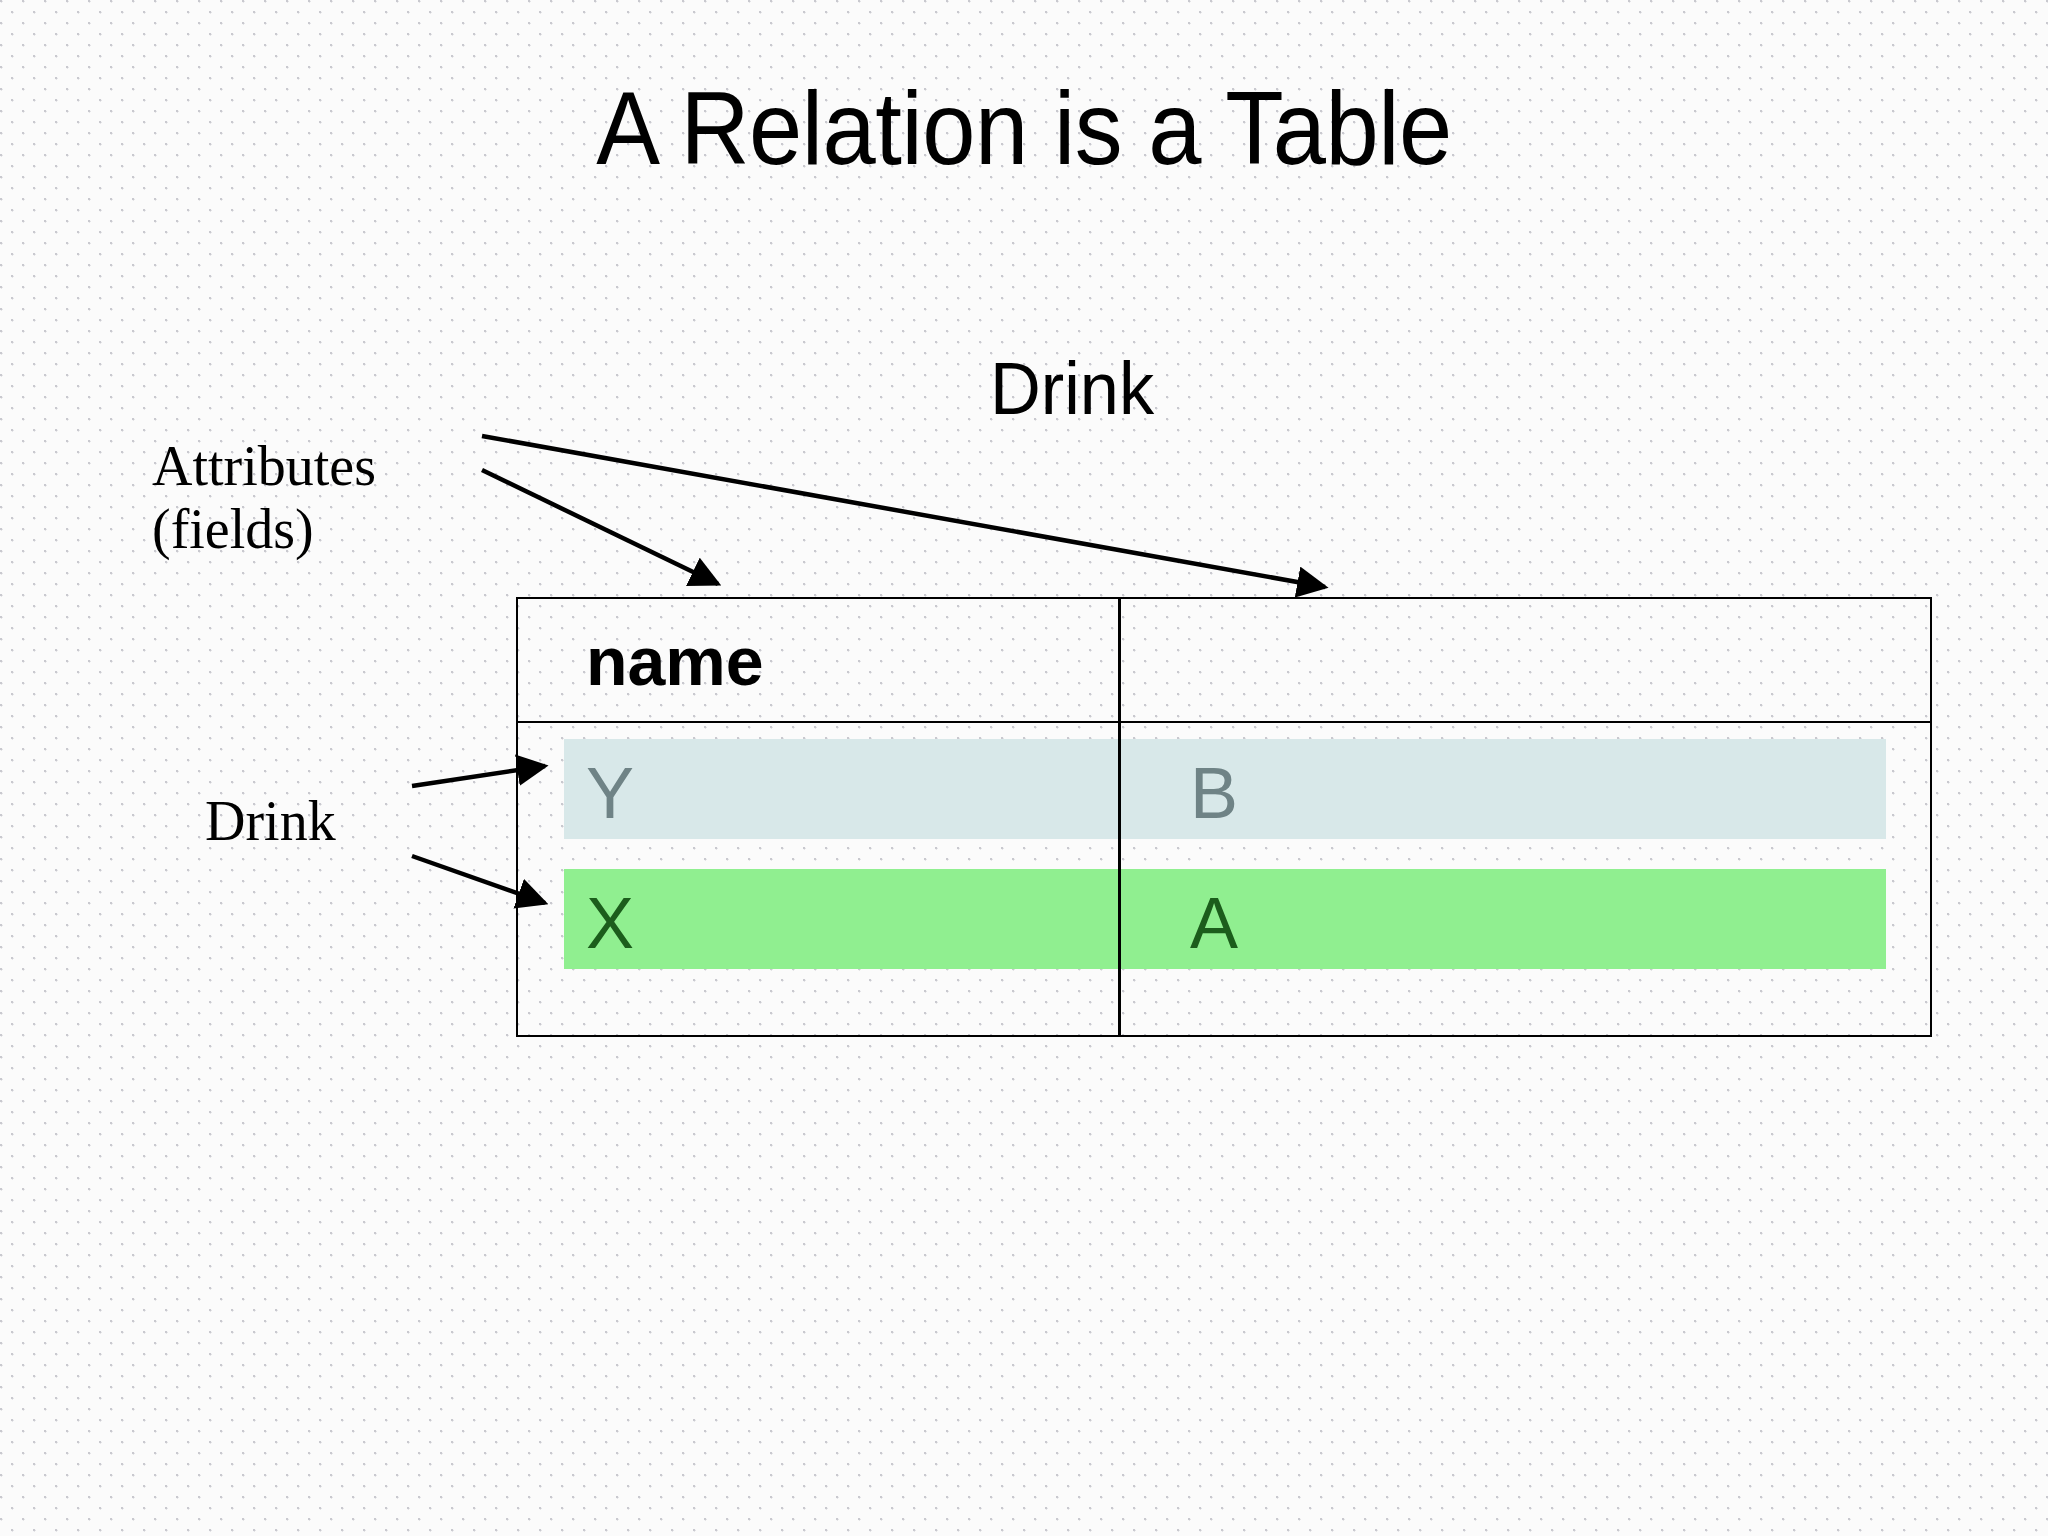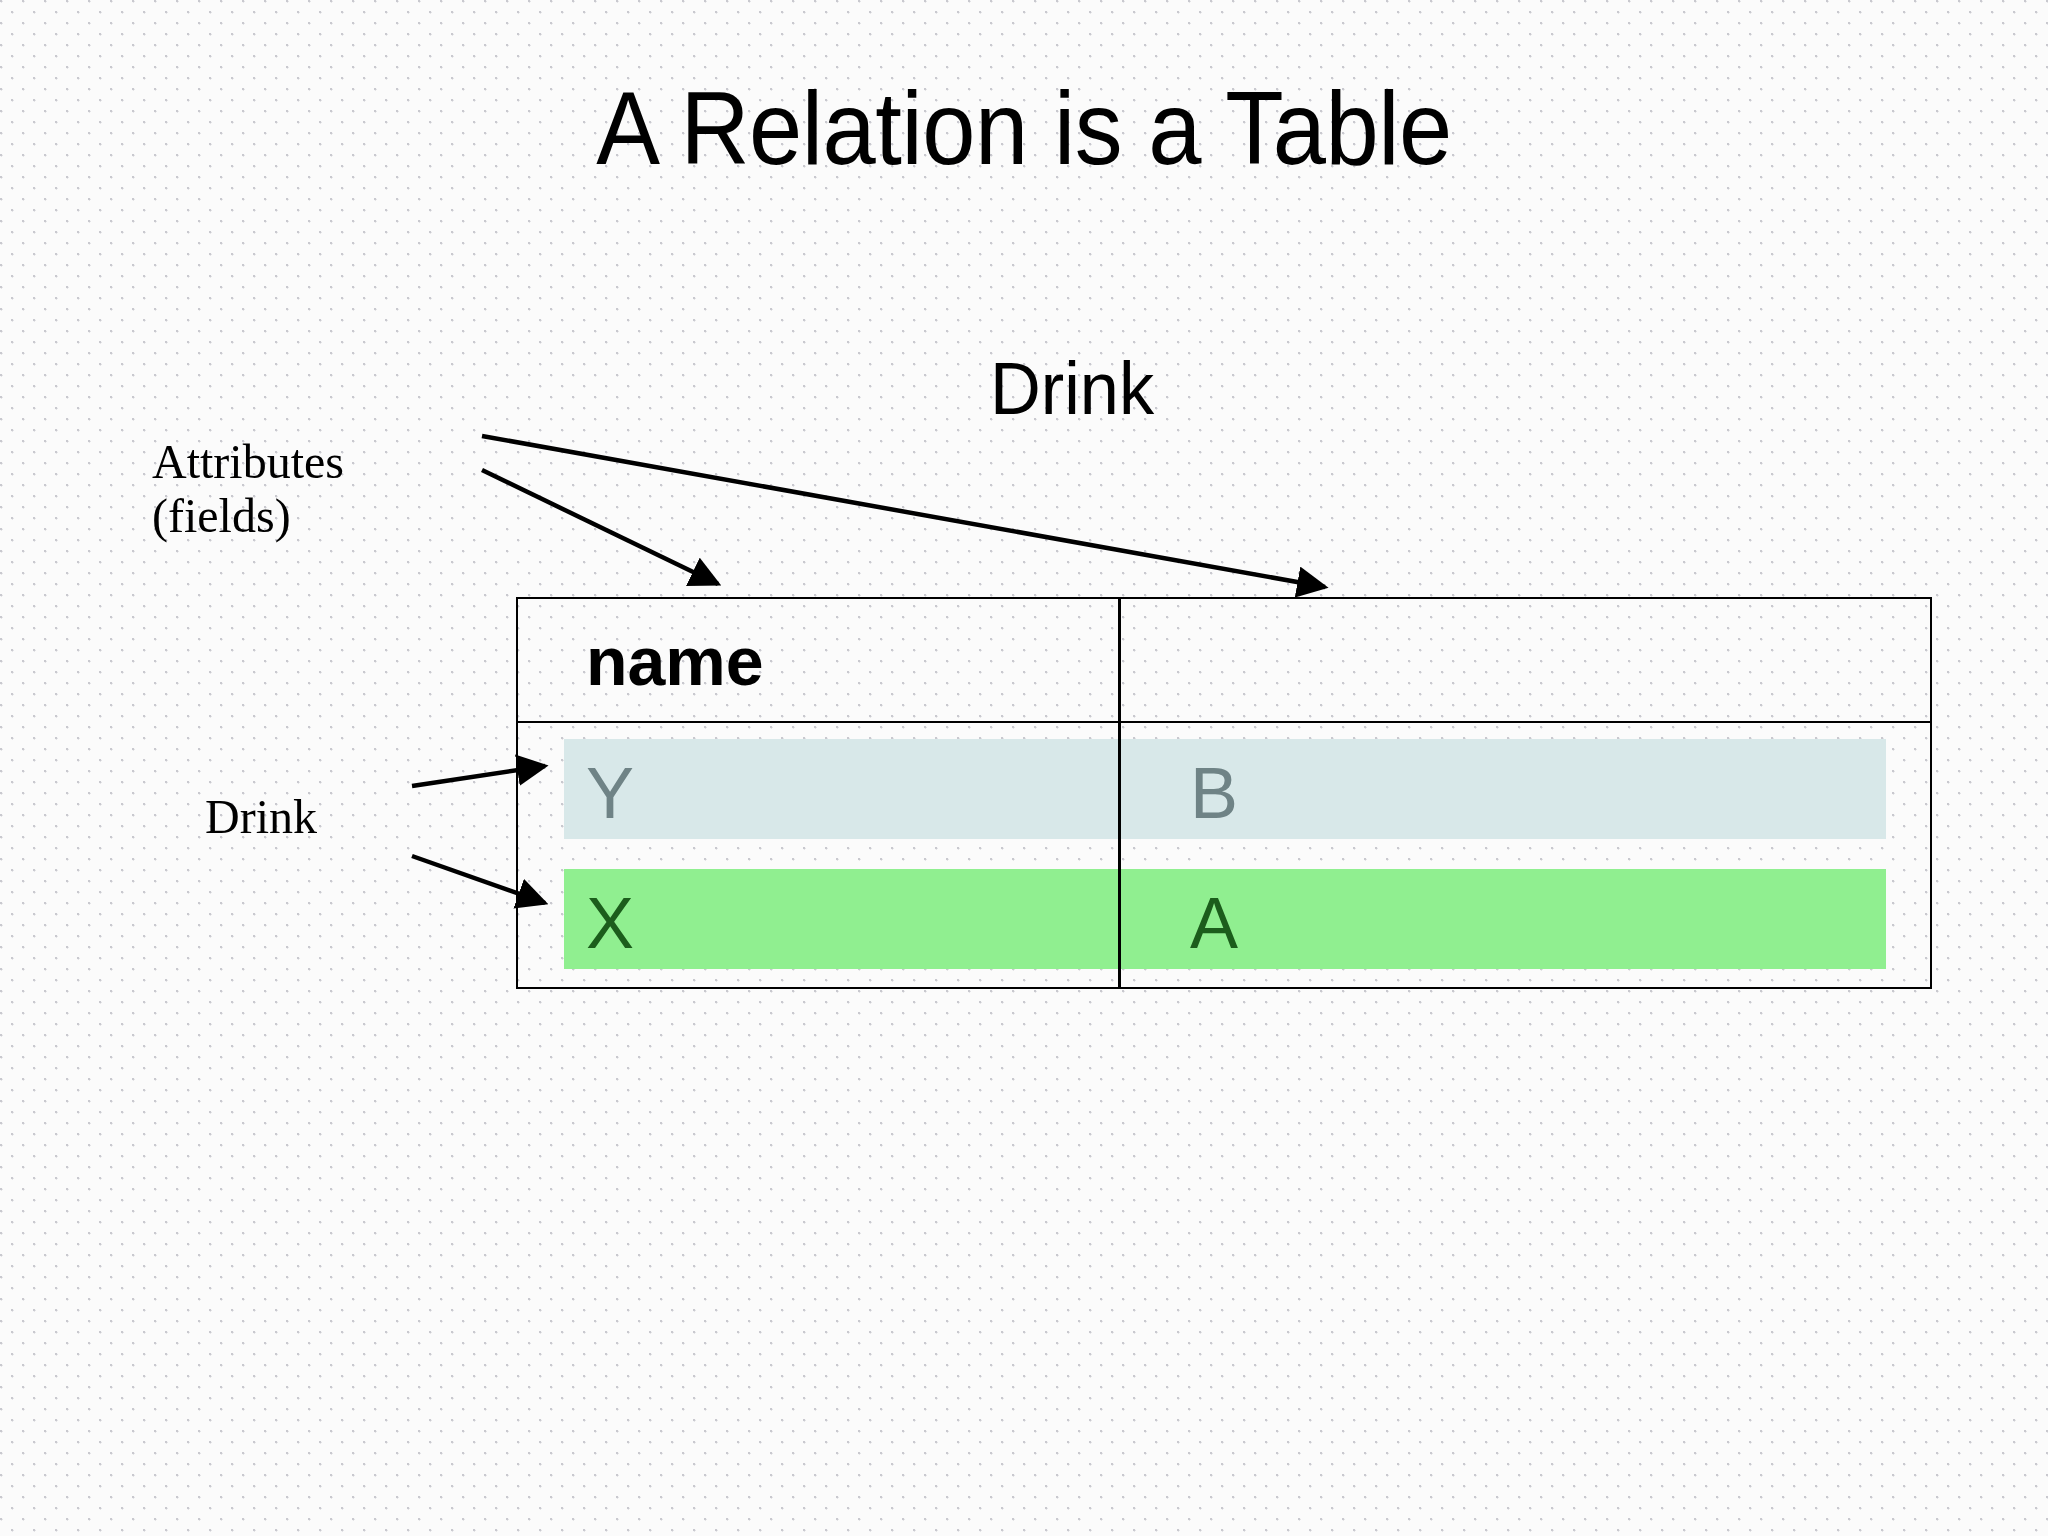--- a/index.html
+++ b/index.html
@@ -57,21 +57,21 @@
     line-height: 1;
     white-space: nowrap;
     transform: scaleX(0.95);
     transform-origin: left top;
   }
 
   
   .annotation {
     position: absolute;
     font-family: "Liberation Serif", "DejaVu Serif", serif;
-    font-size: 48px;
+    font-size: 56px;
     font-weight: 400;
     color: #000000;
     line-height: 1.13;
     white-space: nowrap;
   }
   #annotation-attributes {
     left: 152px;
     top: 435px;
     text-align: left;
   }
@@ -93,21 +93,21 @@
     height: 1536px;
     pointer-events: none;
   }
 
   
   #relation-table {
     position: absolute;
     left: 516px;
     top: 597px;
     width: 1416px;
-    height: 392px;
+    height: 440px;
     border: 2.5px solid #000000;
     box-sizing: border-box;
   }
   #table-header-row {
     position: absolute;
     left: 0;
     top: 0;
     width: 100%;
     height: 124px;
     box-sizing: border-box;

